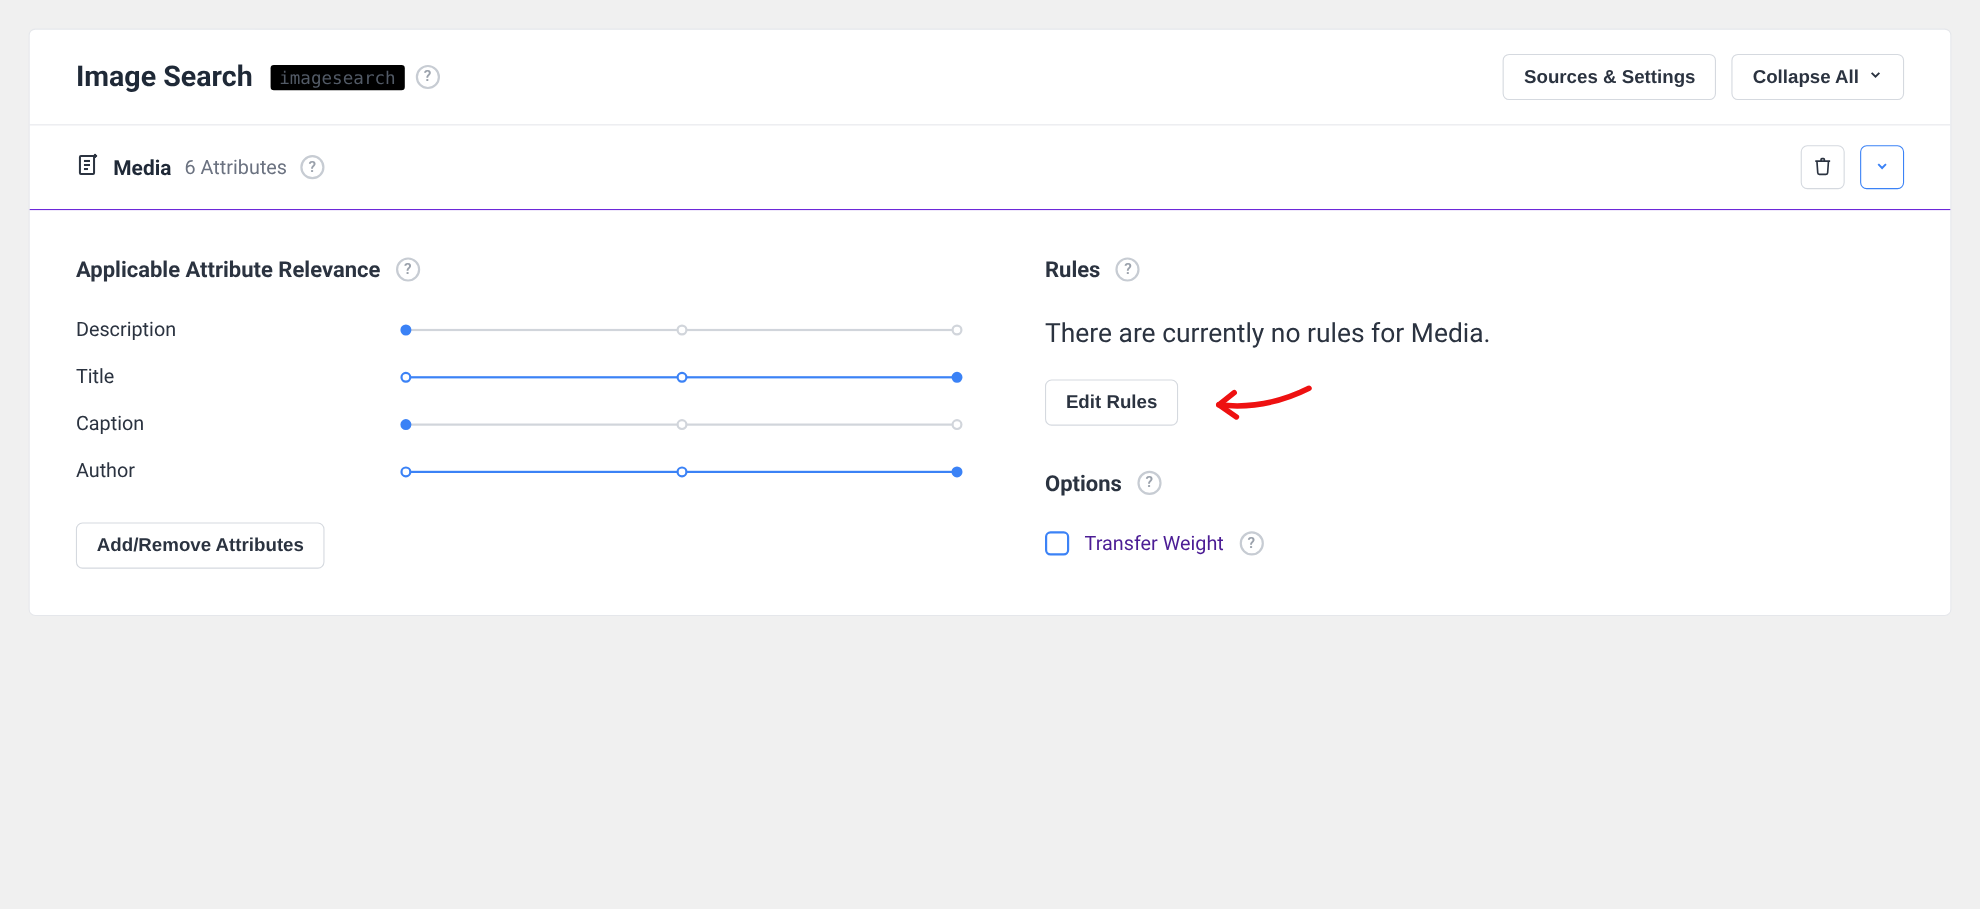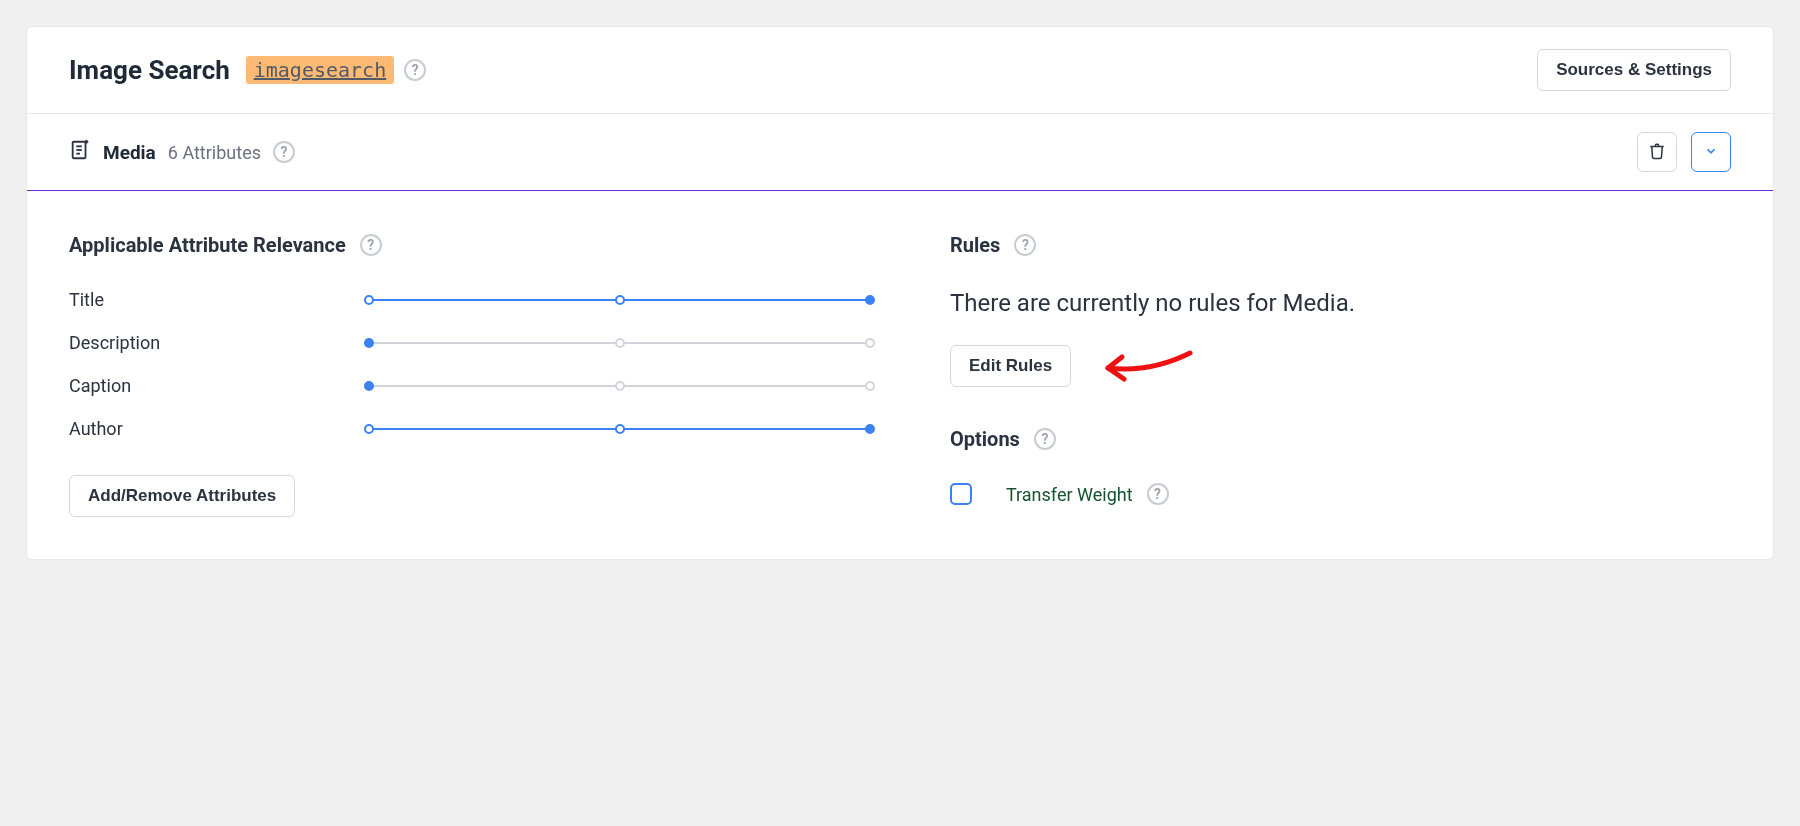--- a/index.html
+++ b/index.html
@@ -17,28 +17,27 @@
   .header {
     display: flex;
     align-items: center;
     justify-content: space-between;
     padding: 22px 42px;
     border-bottom: 1px solid #e5e7eb;
   }
   .header-left { display: flex; align-items: center; gap: 10px; }
   .page-title { font-size: 26px; font-weight: 700; }
   .code-tag {
-    background: #fdba74;
+    background: #000000;
     padding: 2px 8px;
     font-family: ui-monospace, SFMono-Regular, Menlo, monospace;
-    font-size: 20px;
+    font-size: 16px;
     color: #525a66;
     border-radius: 3px;
     margin-left: 6px;
-    text-decoration: underline;
   }
   .help-icon {
     display: inline-flex;
     align-items: center;
     justify-content: center;
     width: 22px; height: 22px;
     border: 2px solid #c7ccd3;
     border-radius: 50%;
     color: #9aa1ab;
     font-size: 14px;
@@ -127,41 +126,49 @@
   .rules-text { font-size: 24px; color: #2b3340; margin-bottom: 28px; }
   .options-block { margin-top: 40px; }
   .checkbox-row { display: flex; align-items: center; gap: 14px; margin-top: 12px;}
   .checkbox {
     width: 22px; height: 22px;
     border: 2px solid #3b82f6;
     border-radius: 5px;
     background: #fff;
     flex-shrink: 0;
   }
-  .checkbox-label { font-size: 18px; color: #14532d; margin-left: 20px; }
+  .checkbox-label { font-size: 18px; color: #4c1d95; }
   .arrow-annotation {
     position: absolute;
     pointer-events: none;
   }
   .edit-rules-wrap { position: relative; display: inline-block; }
 </style>
 </head>
 <body>
 
 <div class="card">
 
   <div class="header">
     <div class="header-left">
       <span class="page-title">Image Search</span>
       <span class="code-tag">imagesearch</span>
       <span class="help-icon">?</span>
     </div>
     <div class="header-right">
       <button class="btn">
         <span>Sources &amp; Settings</span>
+      </button>
+      <button class="btn">
+        <span>Collapse All</span>
+        <span class="chevron-down-icon">
+          <svg viewBox="0 0 24 24" fill="none" stroke="#2b3340" stroke-width="3">
+              <polyline points="6 9 12 15 18 9"></polyline>
+            </svg>
+        </span>
       </button>
     </div>
   </div>
 
   <div class="section-header">
     <div class="section-left">
       <span class="doc-icon">
         <svg viewBox="0 0 24 24" fill="none" stroke-width="2">
           <rect x="4" y="3" width="14" height="18" rx="1"></rect>
           <line x1="8" y1="8" x2="14" y2="8"></line>
@@ -198,37 +205,37 @@
   <div class="content">
 
     <div class="col-left">
       <div class="subhead">
         <h3>Applicable Attribute Relevance</h3>
         <span class="help-icon">?</span>
       </div>
 
       <div class="attr-list" id="attr-list">
           <div class="attr-row">
+            <div class="attr-label">Description</div>
+            <div class="slider">
+              <div class="track" style="left: 0%; right: 50%; background: rgb(209, 213, 219);"></div>
+              <div class="track" style="left: 50%; right: 0%; background: rgb(209, 213, 219);"></div>
+              <div class="dot filled-blue" style="left: 0%;"></div>
+              <div class="dot" style="left: 50%;"></div>
+              <div class="dot" style="left: 100%;"></div>
+            </div>
+          </div>
+          <div class="attr-row">
             <div class="attr-label">Title</div>
             <div class="slider">
               <div class="track" style="left: 0%; right: 50%; background: rgb(59, 130, 246);"></div>
               <div class="track" style="left: 50%; right: 0%; background: rgb(59, 130, 246);"></div>
               <div class="dot open-blue" style="left: 0%;"></div>
               <div class="dot open-blue" style="left: 50%;"></div>
               <div class="dot filled-blue" style="left: 100%;"></div>
-            </div>
-          </div>
-          <div class="attr-row">
-            <div class="attr-label">Description</div>
-            <div class="slider">
-              <div class="track" style="left: 0%; right: 50%; background: rgb(209, 213, 219);"></div>
-              <div class="track" style="left: 50%; right: 0%; background: rgb(209, 213, 219);"></div>
-              <div class="dot filled-blue" style="left: 0%;"></div>
-              <div class="dot" style="left: 50%;"></div>
-              <div class="dot" style="left: 100%;"></div>
             </div>
           </div>
           <div class="attr-row">
             <div class="attr-label">Caption</div>
             <div class="slider">
               <div class="track" style="left: 0%; right: 50%; background: rgb(209, 213, 219);"></div>
               <div class="track" style="left: 50%; right: 0%; background: rgb(209, 213, 219);"></div>
               <div class="dot filled-blue" style="left: 0%;"></div>
               <div class="dot" style="left: 50%;"></div>
               <div class="dot" style="left: 100%;"></div>

